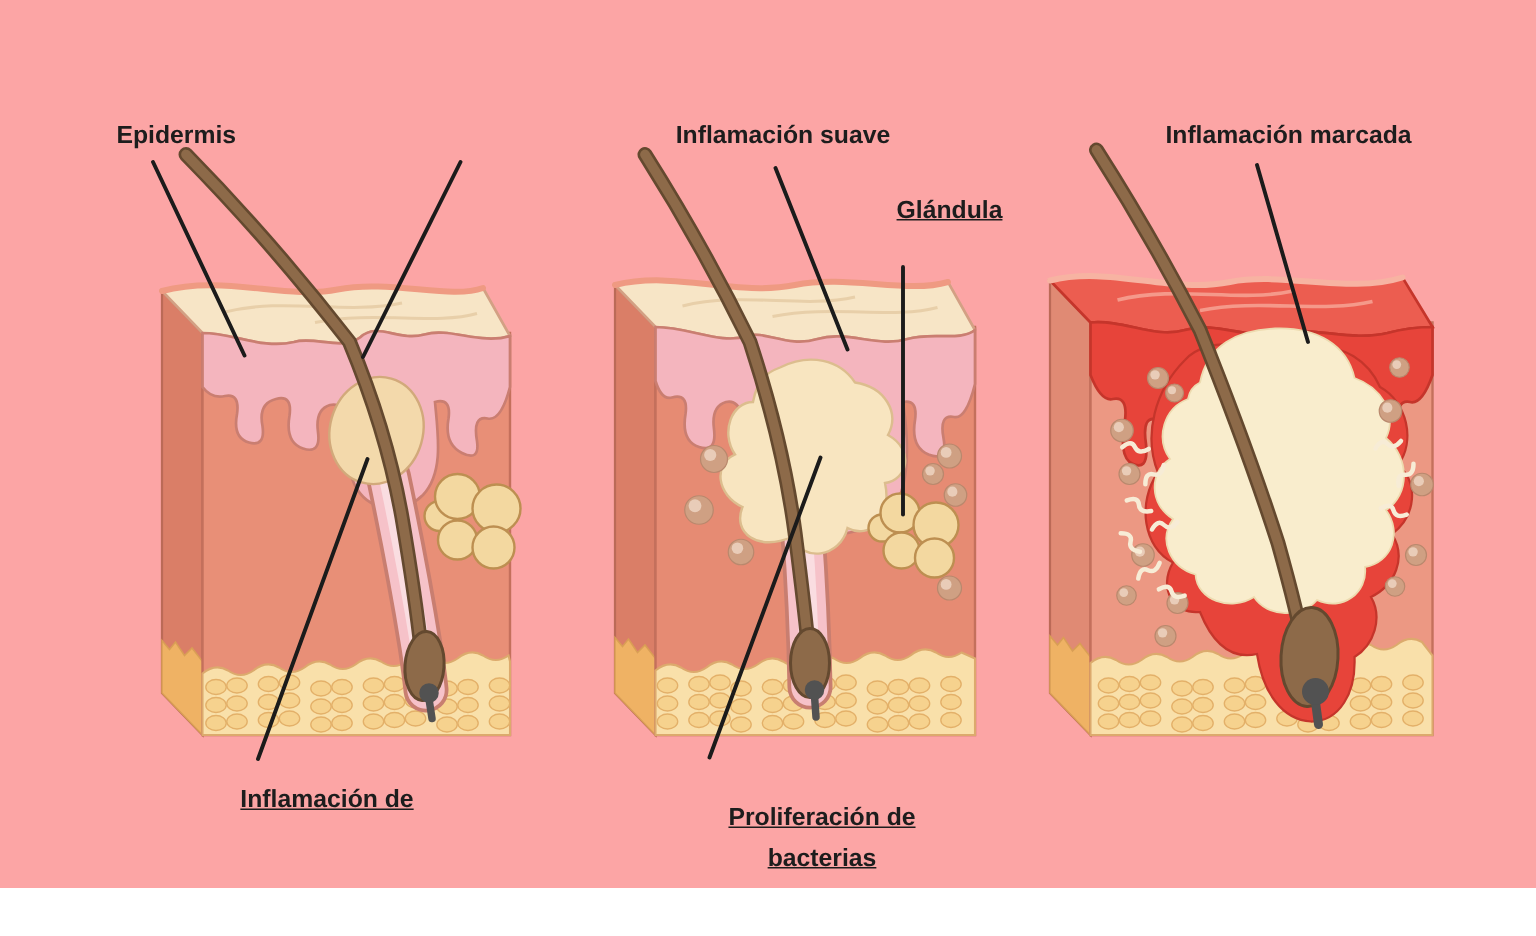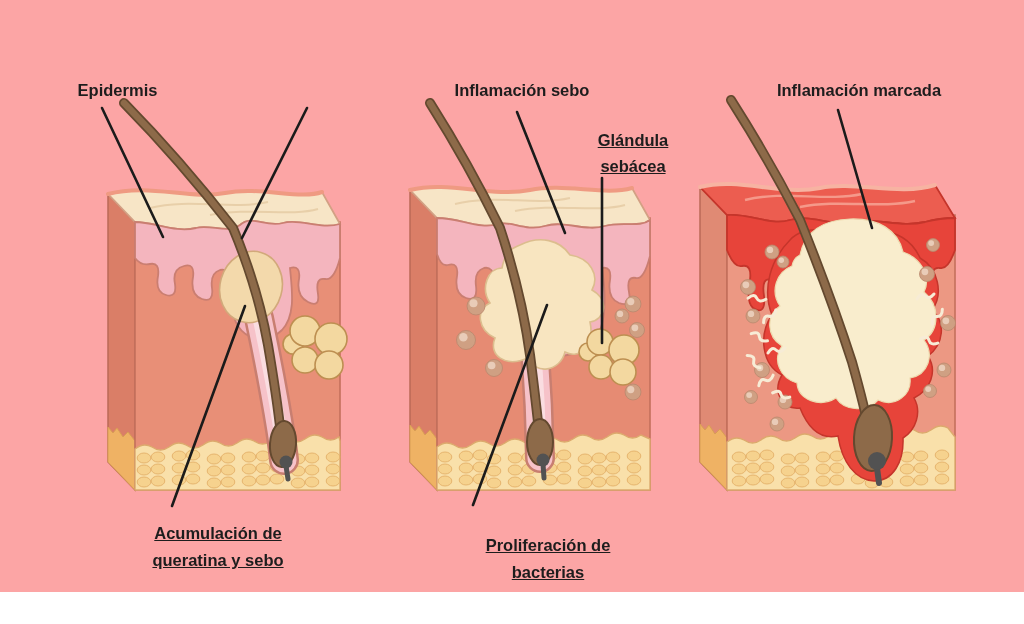--- a/index.html
+++ b/index.html
@@ -280,27 +280,25 @@
     <line x1="307" y1="108" x2="242" y2="238"></line>
     <line x1="245" y1="306" x2="172" y2="506"></line>
     <line x1="517" y1="112" x2="565" y2="233"></line>
     <line x1="602" y1="178" x2="602" y2="343"></line>
     <line x1="547" y1="305" x2="473" y2="505"></line>
     <line x1="838" y1="110" x2="872" y2="228"></line>
   </g>
 </svg>
 
   <div class="lbl" style="left:60px;top:77px;width:115px;"><span>Epidermis</span></div>
-  <div class="lbl" style="left:437px;top:77px;width:170px;"><span>Inflamación sebo</span></div>
+  <div class="lbl" style="left:437px;top:77px;width:170px;"><span>Inflamación suave</span></div>
   <div class="lbl" style="left:582px;top:127px;width:102px;">
     <div>Glándula</div>
-    <div>sebácea</div>
   </div>
   <div class="lbl" style="left:760px;top:77px;width:198px;"><span>Inflamación marcada</span></div>
   <div class="lbl" style="left:128px;top:520px;width:180px;line-height:27px;">
-    <div>Acumulación de</div>
-    <div>queratina y sebo</div>
+    <div>Inflamación de</div>
   </div>
   <div class="lbl" style="left:458px;top:532px;width:180px;line-height:27px;">
     <div>Proliferación de</div>
     <div>bacterias</div>
   </div>
 </div>
 
 </body></html>

